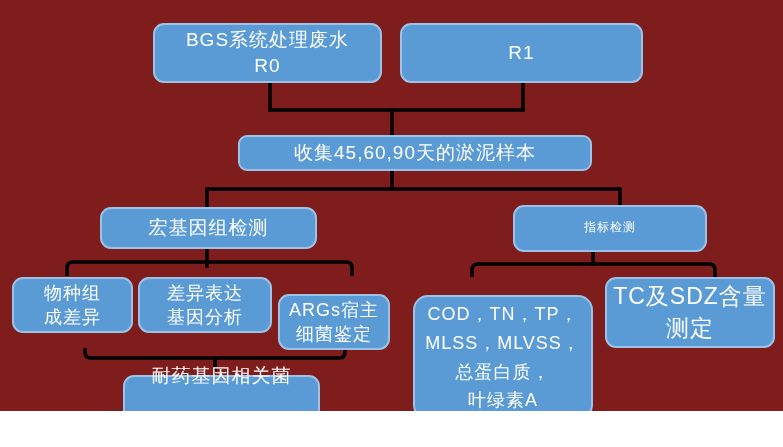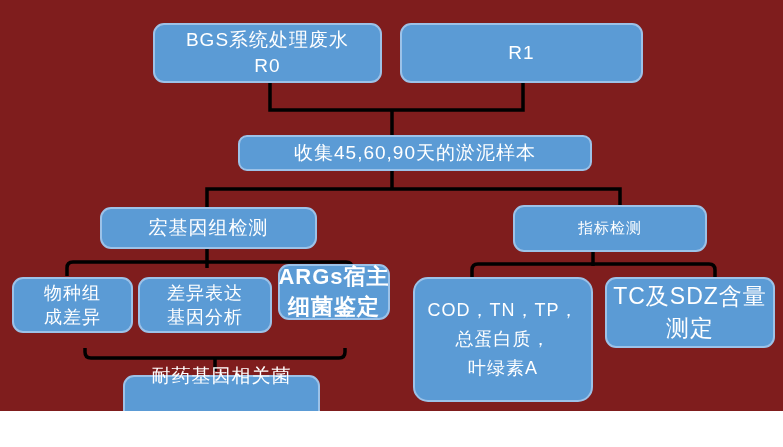--- a/index.html
+++ b/index.html
@@ -25,25 +25,25 @@
     text-align:center;
     line-height:1.35;
     letter-spacing:1px;
   }
   .node .line{white-space:nowrap;}
   
   #node-bgs      {left:153px;top:23px; width:229px;height:60px;font-size:19px;}
   #node-abgs     {left:400px;top:23px; width:243px;height:60px;font-size:19px;}
   #node-collect  {left:238px;top:135px;width:354px;height:36px;font-size:19px;border-radius:9px;}
   #node-metagen  {left:100px;top:207px;width:217px;height:42px;font-size:19px;}
-  #node-indicator{left:513px;top:205px;width:194px;height:47px;font-size:15px;}
+  #node-indicator{left:513px;top:205px;width:194px;height:47px;font-size:12px;font-family:Liberation Mono, monospace;}
   #node-species  {left:12px; top:277px;width:121px;height:56px;font-size:18px;}
   #node-dge      {left:138px;top:277px;width:134px;height:56px;font-size:18px;text-align:right;}
-  #node-args     {left:278px;top:264px;width:112px;height:56px;font-size:22px;font-weight:bold;}
-  #node-cod      {left:413px;top:277px;width:180px;height:125px;font-size:18px;border-radius:15px;line-height:1.6;}
+  #node-args     {left:278px;top:294px;width:112px;height:56px;font-size:18px;}
+  #node-cod      {left:413px;top:295px;width:180px;height:125px;font-size:18px;border-radius:15px;line-height:1.6;}
   #node-tc       {left:605px;top:277px;width:170px;height:71px;font-size:23px;}
   #node-network  {left:123px;top:375px;width:197px;height:68px;font-size:19px;gap:40px;}
 </style>
 </head>
 <body>
 
 <div id="canvas">
 
   <svg id="connectors" viewBox="0 0 783 447" xmlns="http://www.w3.org/2000/svg">
     <g stroke="#000000" stroke-width="3.5" fill="none">
@@ -96,20 +96,21 @@
     <div class="line">基因分析</div>
   </div>
 
   <div class="node" id="node-args">
     <div class="line">ARGs宿主</div>
     <div class="line">细菌鉴定</div>
   </div>
 
   <div class="node" id="node-cod">
     <div class="line">COD，TN，TP，</div>
+    <div class="line">MLSS，MLVSS，</div>
     <div class="line">总蛋白质，</div>
     <div class="line">叶绿素A</div>
   </div>
 
   <div class="node" id="node-tc">
     <div class="line">TC及SDZ含量</div>
     <div class="line">测定</div>
   </div>
 
   <div class="node" id="node-network">

